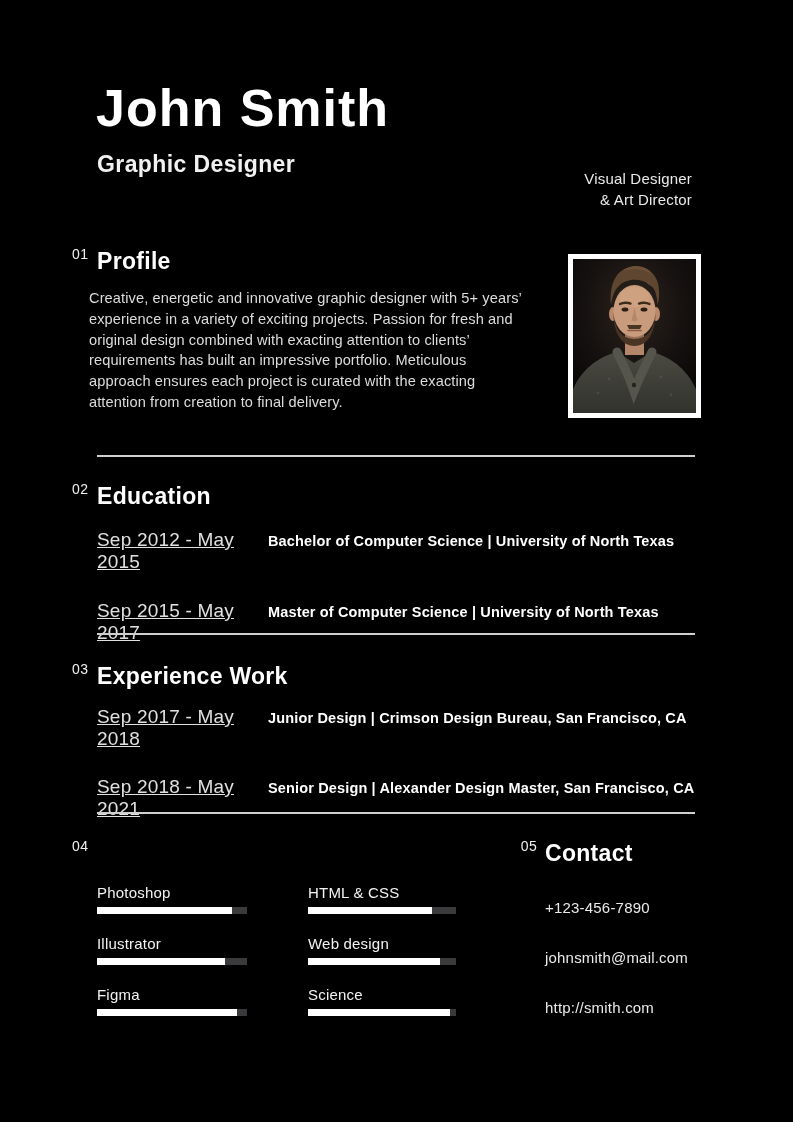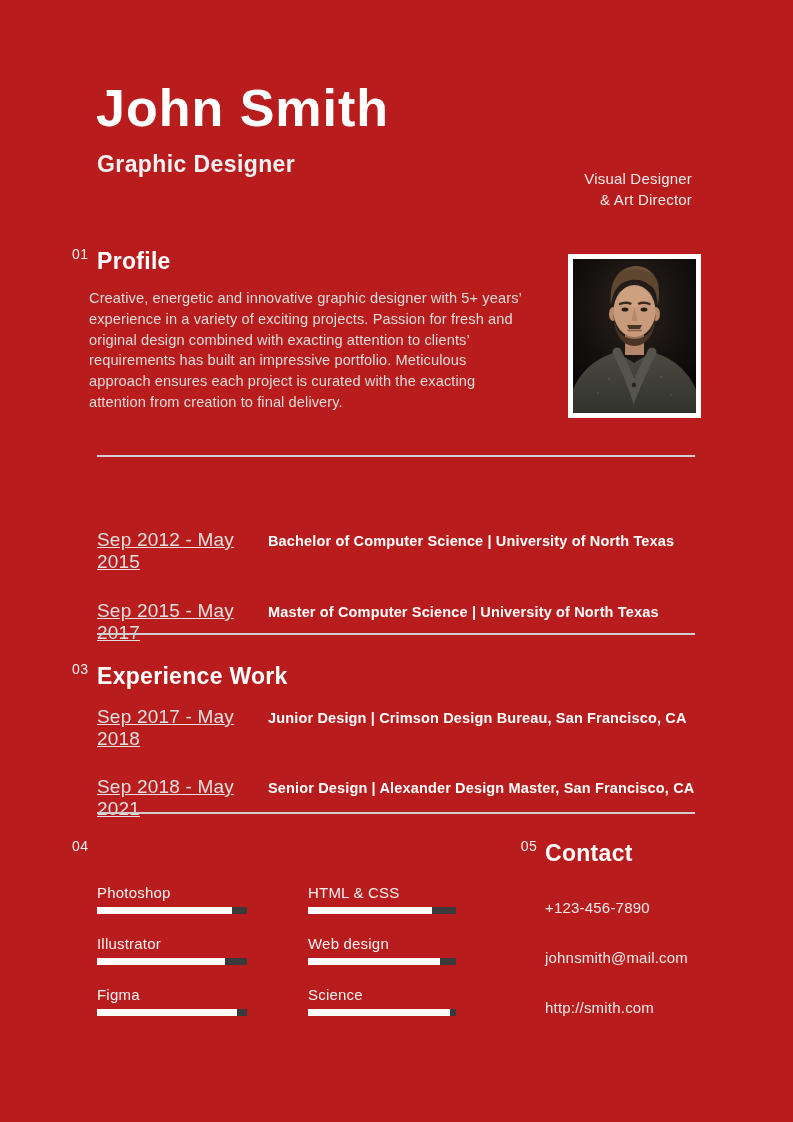--- a/index.html
+++ b/index.html
@@ -1,20 +1,20 @@
 <!DOCTYPE html>
 <html><head>
 <meta charset="utf-8">
 <style>
   html,body{margin:0;padding:0;background:#141415;}
   .page{
     position:relative;
     width:793px;height:1122px;
     margin:0 auto;
-    background:#b91c1c;
+    background:#000000;
     font-family:"Liberation Sans",sans-serif;
     color:#e6e6e6;
     overflow:hidden;
   }
   
   .name{
     position:absolute;left:96px;top:80px;
     font-size:52px;font-weight:700;color:#ffffff;
     letter-spacing:1px;line-height:1.1;margin:0;
   }
@@ -142,20 +142,24 @@
       <path d="M47,45 C50,43.4 55,43.4 57.5,44.6" stroke="#3c2a1a" stroke-width="2.4" fill="none" stroke-linecap="round"></path>
       <path d="M66,44.6 C68.5,43.4 73.5,43.4 76.5,45" stroke="#3c2a1a" stroke-width="2.4" fill="none" stroke-linecap="round"></path>
 
       <path d="M38,46 C36,24 44,10 58,8 C72,5 86,14 86,32 C86.5,38 85.5,43 84.5,46 C84,36 82,28 76,26 C68,18 52,20 46,27 C41,31 39.5,38 38,46 Z" fill="#5f4631"></path>
       <path d="M50,12 C58,4 74,6 80,16 C72,10 60,9 50,12 Z" fill="#6d5238"></path>
     </svg>
   </div>
 
   <div class="divider" style="top:455px;"></div>
 
+  <div class="sec-head" style="left:72px;top:481px;">
+    <span class="sec-num">02</span>
+    <span class="sec-title">Education</span>
+  </div>
   <div class="rows" style="top:529px;">
     <div class="row">
       <span class="row-date">Sep 2012 - May 2015</span>
       <span class="row-desc">Bachelor of Computer Science | University of North Texas</span>
     </div>
     <div class="row">
       <span class="row-date">Sep 2015 - May 2017</span>
       <span class="row-desc">Master of Computer Science | University of North Texas</span>
     </div>
   </div>

